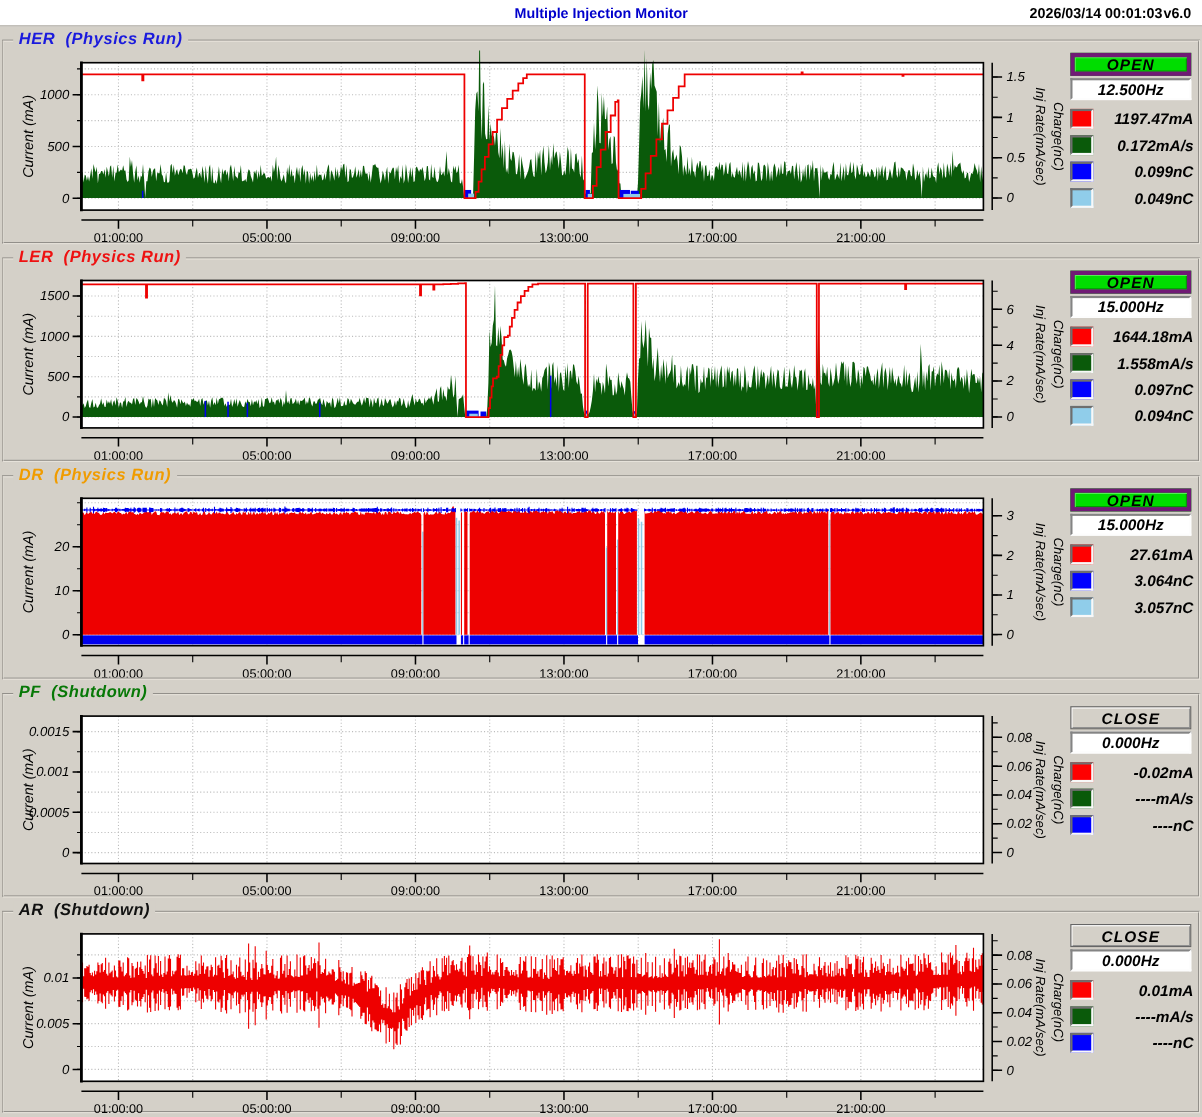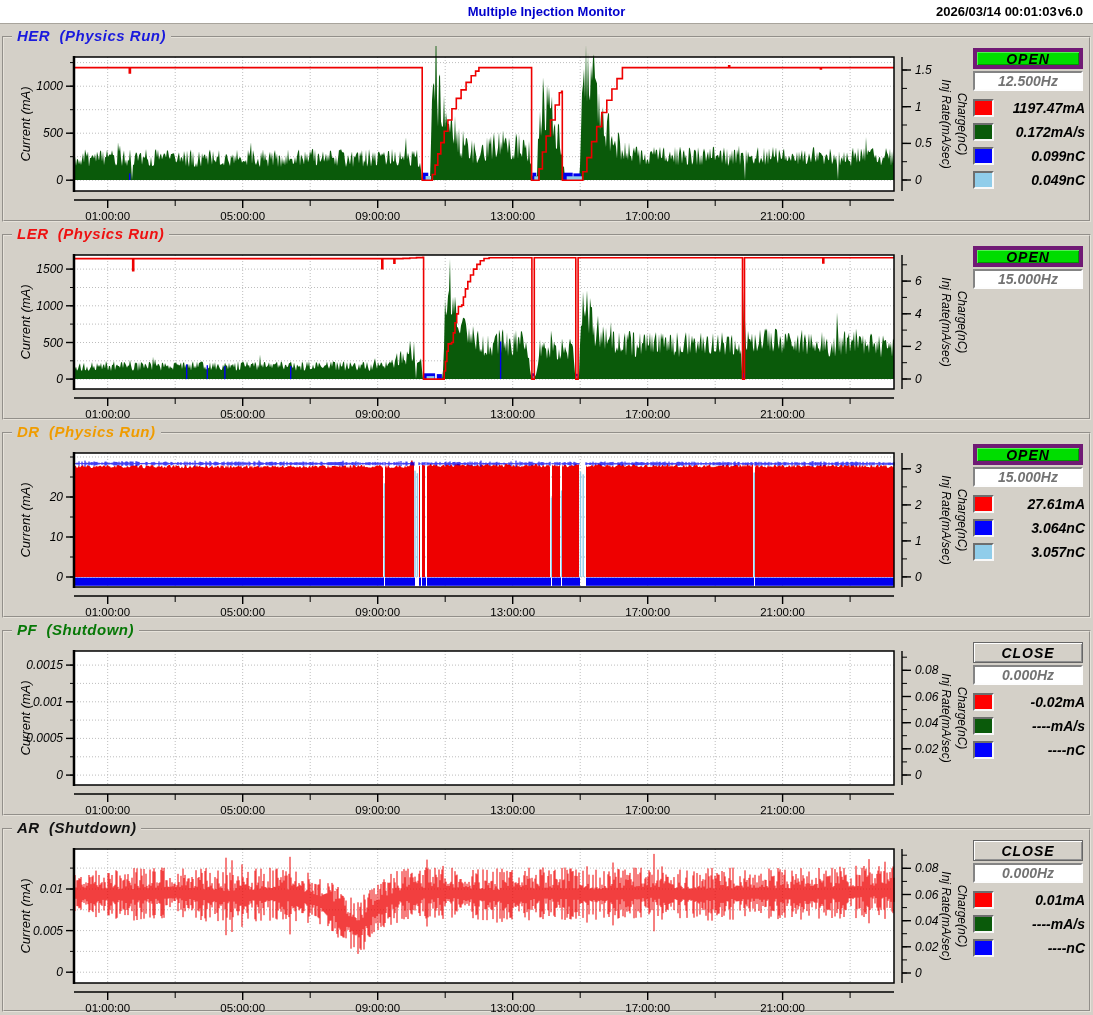--- a/index.html
+++ b/index.html
@@ -8,21 +8,21 @@
   .header-title{position:absolute;left:0;right:0;top:4px;text-align:center;font-weight:bold;font-size:13px}
   .header-clock{position:absolute;right:10px;top:4px;font-weight:bold;font-size:13px;color:#000}
   .header-clock .ver{margin-left:1px}
   .panel{position:absolute;left:2px;width:1089px;border:2px groove #e6e2da;background:#d4d0c8}
   .ptitle{position:absolute;top:-11px;left:8px;background:#d4d0c8;padding:0 5px;font-style:italic;font-weight:bold;font-size:15px;letter-spacing:.5px;white-space:pre}
   svg.chart{position:absolute;left:0;top:8px;font-family:"Liberation Sans",sans-serif}
   .info{position:absolute;top:10px;right:4px;width:112px}
   .gate{width:110px;height:21px;display:flex;align-items:center;justify-content:center;font-style:italic;font-weight:bold;font-size:14px;letter-spacing:1px;color:#000;border:4px solid #701a75}
   .gate.open{background:#00dd00;box-shadow:inset 1px 1px 0 #55ee55,inset -1px -1px 0 #009900}
   .gate.close{background:#d4d0c8;border:1px solid #666;box-shadow:inset 1px 1px 0 #ffffff,inset -1px -1px 0 #909090}
-  .hz{width:110px;height:20px;margin-top:2px;background:#fff;border:2px solid;border-color:#848484 #fdfdfd #fdfdfd #848484;display:flex;align-items:center;justify-content:center;font-style:italic;font-weight:bold;font-size:14px;color:#737373}
+  .hz{width:110px;height:20px;margin-top:2px;background:#fff;border:2px solid;border-color:#848484 #fdfdfd #fdfdfd #848484;display:flex;align-items:center;justify-content:center;font-style:italic;font-weight:bold;font-size:14px;color:#000000}
   .rows{margin-top:5px}
   .vrow{display:flex;align-items:center;height:24px}
   .swatch{width:21px;height:18px;border:2px solid;border-color:#6e6e6e #f8f8f8 #f8f8f8 #6e6e6e;flex:none}
   .vlabel{flex:1;text-align:right;font-style:italic;font-weight:bold;font-size:14px;color:#000;white-space:pre}
 </style>
 </head>
 <body>
 
 <div class="header">
   <div class="header-title" style="color: rgb(0, 0, 204);">Multiple Injection Monitor</div>
@@ -229,20 +229,38 @@
       <text x="643.7" y="174" text-anchor="middle" font-size="11.5" fill="#000">17:00:00</text>
       <line x1="778.6" y1="154" x2="778.6" y2="162" stroke="#000" stroke-width="1.4"></line>
       <text x="778.6" y="174" text-anchor="middle" font-size="11.5" fill="#000">21:00:00</text>
       <text transform="translate(26 78) rotate(-90)" text-anchor="middle" font-size="13" font-style="italic" fill="#000">Current (mA)</text>
       <text transform="translate(954 78) rotate(90)" text-anchor="middle" font-size="12" font-style="italic" fill="#000">Charge(nC)</text>
       <text transform="translate(938 78) rotate(90)" text-anchor="middle" font-size="12" font-style="italic" fill="#000">Inj Rate(mA/sec)</text>
     </svg>
   <div class="info">
     <div class="gate open">OPEN</div>
     <div class="hz">15.000Hz</div>
+    <div class="rows">
+        <div class="vrow">
+          <span class="swatch" style="background: rgb(255, 0, 0);"></span>
+          <span class="vlabel">1644.18mA</span>
+        </div>
+        <div class="vrow">
+          <span class="swatch" style="background: rgb(10, 90, 10);"></span>
+          <span class="vlabel">1.558mA/s</span>
+        </div>
+        <div class="vrow">
+          <span class="swatch" style="background: rgb(0, 0, 255);"></span>
+          <span class="vlabel">0.097nC</span>
+        </div>
+        <div class="vrow">
+          <span class="swatch" style="background: rgb(144, 205, 234);"></span>
+          <span class="vlabel">0.094nC</span>
+        </div>
+      </div>
   </div>
 </div>
 
 <div class="panel" style="top:432px;height:186px">
   <span class="ptitle" style="color: rgb(240, 156, 0); font-style: italic;">DR  (Physics Run)</span>
   <svg class="chart" width="975" height="174" viewBox="0 0 975 174">
       <rect x="70" y="11" width="820" height="134" fill="#ffffff"></rect>
       <line x1="103.7" y1="11" x2="103.7" y2="145" stroke="#bdbdbd" stroke-width="1" stroke-dasharray="1,2"></line>
       <line x1="171.2" y1="11" x2="171.2" y2="145" stroke="#bdbdbd" stroke-width="1" stroke-dasharray="1,2"></line>
       <line x1="238.7" y1="11" x2="238.7" y2="145" stroke="#bdbdbd" stroke-width="1" stroke-dasharray="1,2"></line>

